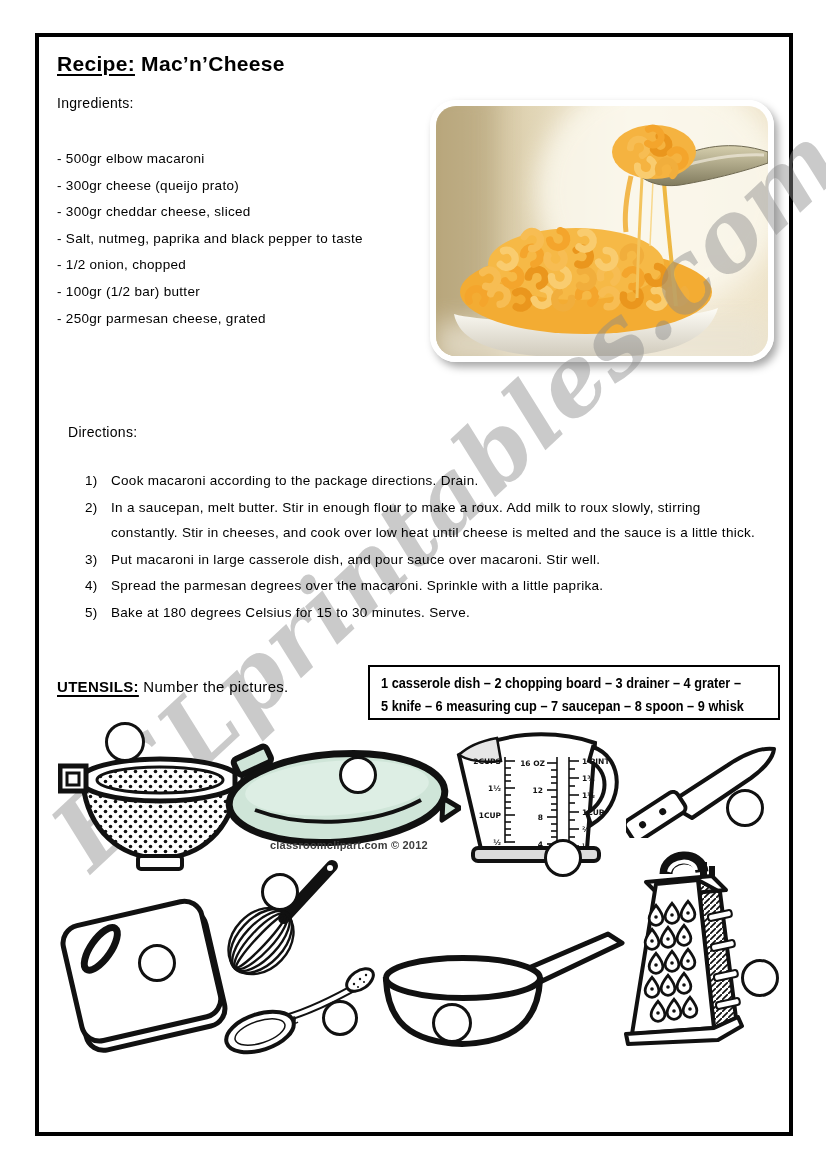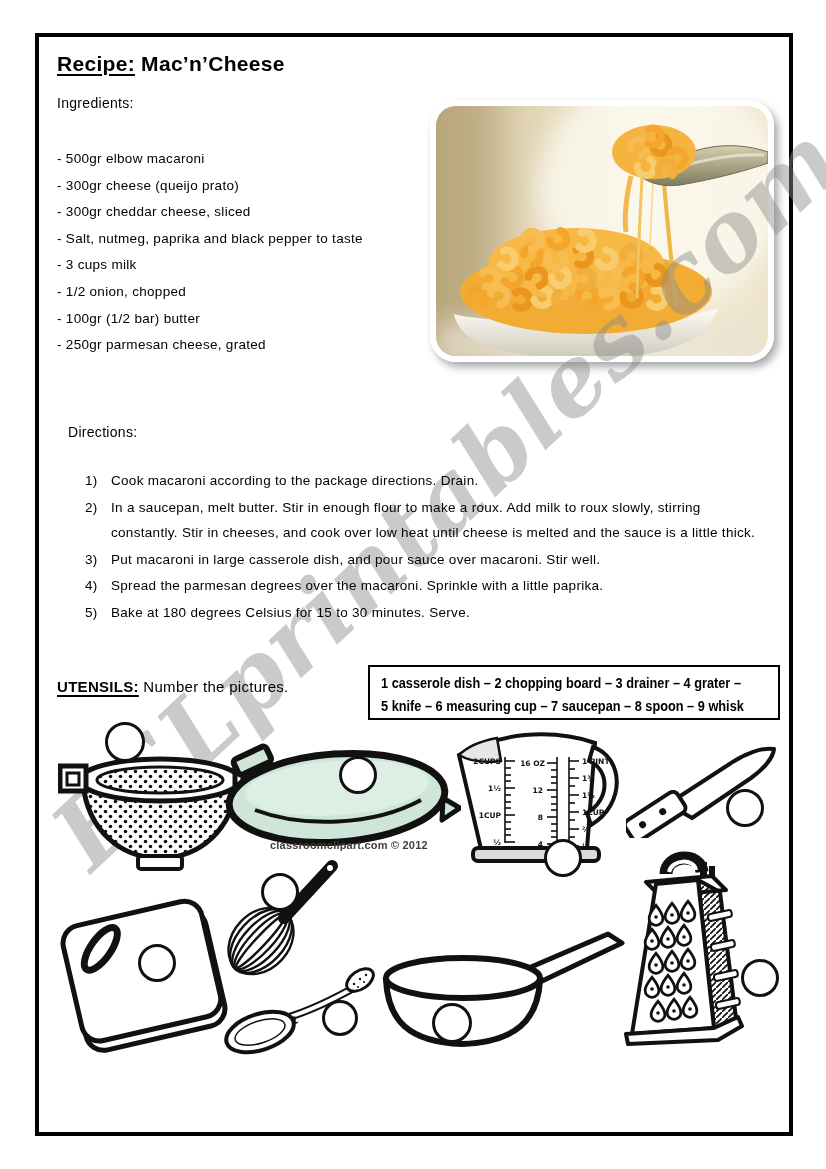--- a/index.html
+++ b/index.html
@@ -122,21 +122,20 @@
     <span>Mac’n’Cheese</span>
   </div>
   <div class="txt ing-head">Ingredients:</div>
 
   <div class="txt ing-list">
 
   <div>- 500gr elbow macaroni</div>
       <div>- 300gr cheese (queijo prato)</div>
       <div>- 300gr cheddar cheese, sliced</div>
       <div>- Salt, nutmeg, paprika and black pepper to taste</div>
-      <div>- 3 cups milk</div>
       <div>- 1/2 onion, chopped</div>
       <div>- 100gr (1/2 bar) butter</div>
       <div>- 250gr parmesan cheese, grated</div>
     </div>
 
   <div class="txt dir-head">Directions:</div>
 
   <div class="txt dir-list">
 
       <div class="dir-step">

